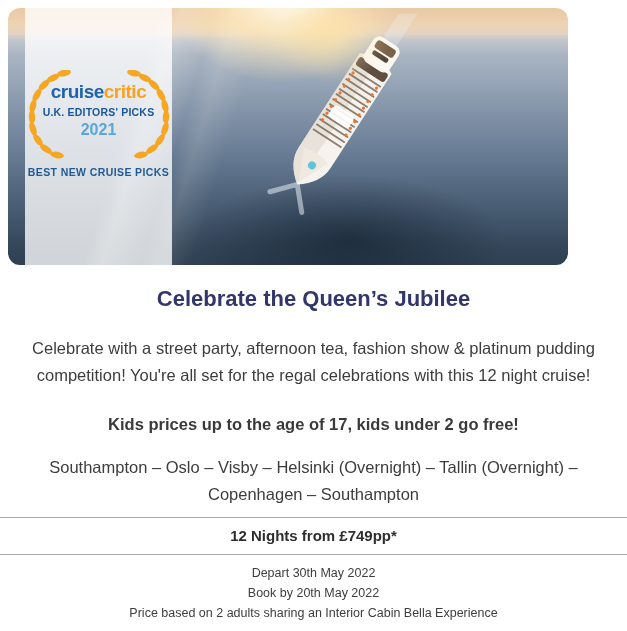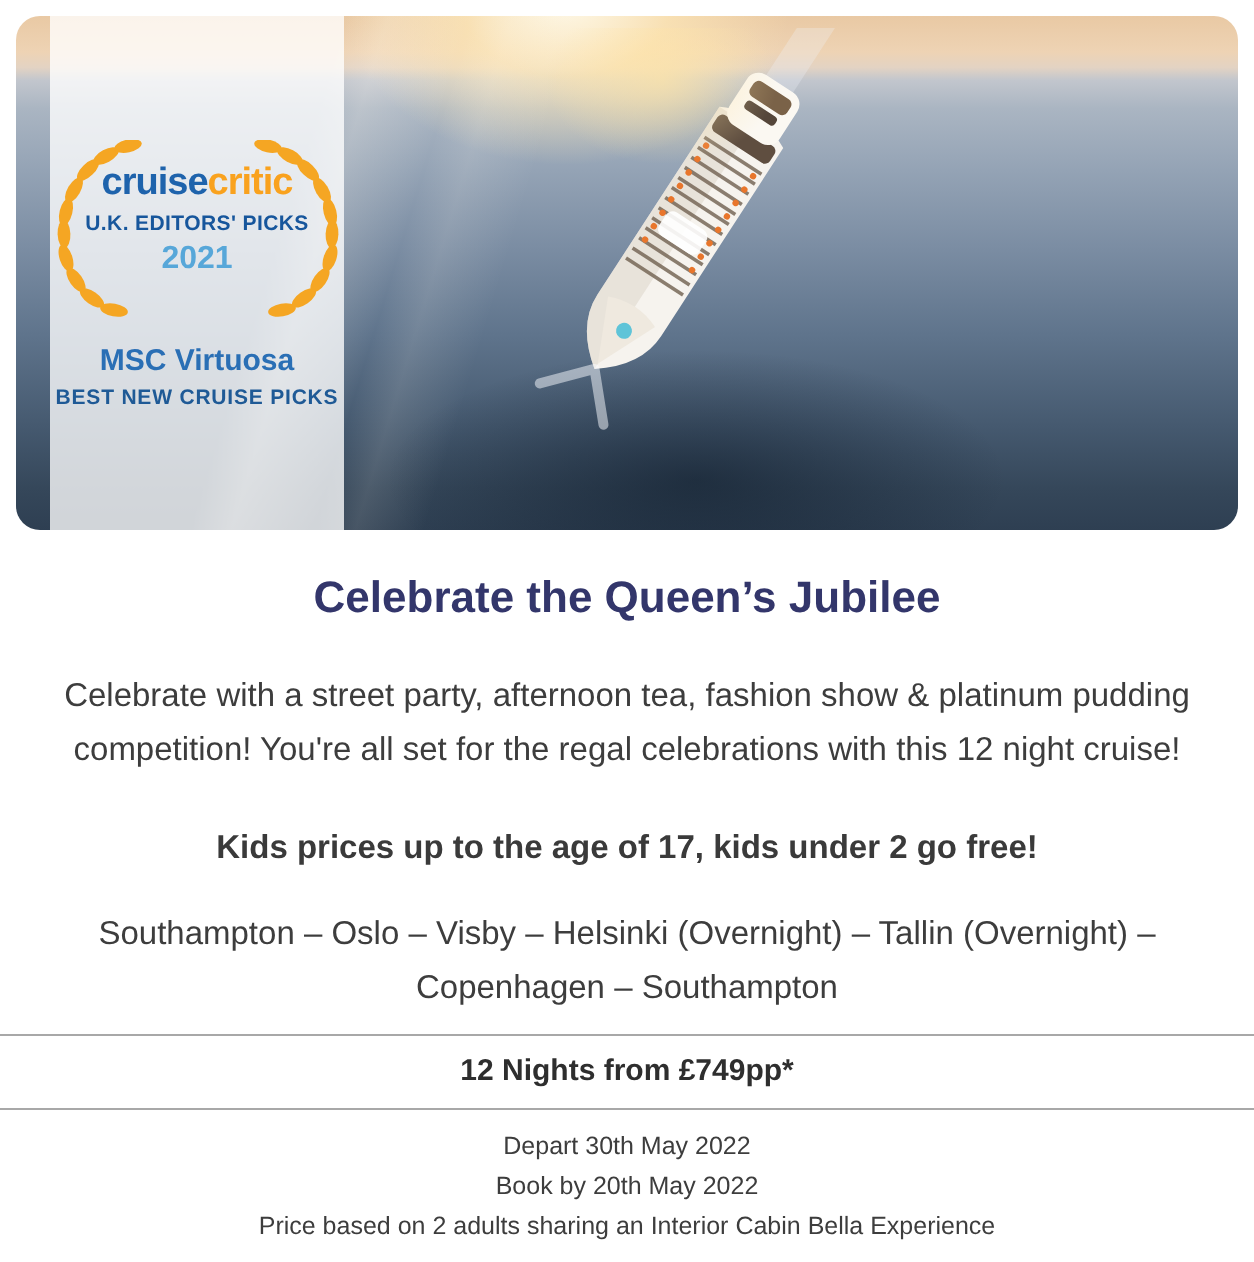--- a/index.html
+++ b/index.html
@@ -1,19 +1,19 @@
 <!DOCTYPE html>
 <html><head>
 <meta charset="utf-8">
 <style>
   html,body{margin:0;padding:0;background:#ffffff;}
   body{width:627px;height:631px;font-family:"Liberation Sans",sans-serif;overflow:hidden;}
 
   
-  .hero{position:relative;margin:8px 16px 0 8px;width:611px;height:257px;border-radius:12px;overflow:hidden;}
+  .hero{position:relative;margin:8px 16px 0 8px;width:560px;height:257px;border-radius:12px;overflow:hidden;}
   .hero-bg{position:absolute;inset:0;
     background:
       radial-gradient(150px 110px at 275px -8px, rgba(255,252,238,0.95) 0%, rgba(253,231,183,0.75) 35%, rgba(250,220,175,0) 75%),
       linear-gradient(180deg,#e9c9a4 0%,#eed3b4 7%,#e3d3c3 10%,#c2c6cd 12.5%,#aab5c2 18%,#94a3b5 30%,#7b8da3 45%,#5f748c 62%,#45596f 80%,#35475a 92%,#2e3f52 100%);}
   .sun-ray{position:absolute;inset:0;
     background:linear-gradient(107deg, rgba(255,255,255,0) 24%, rgba(255,248,238,0.22) 27%, rgba(255,255,255,0) 33%, rgba(255,248,238,0.12) 36%, rgba(255,255,255,0) 41%);}
   .sea-shadow{position:absolute;left:185px;bottom:-40px;width:310px;height:130px;border-radius:50%;
     background:radial-gradient(closest-side, rgba(8,20,34,0.5), rgba(8,20,34,0));}
   .ship-svg{position:absolute;left:228px;top:6px;width:215px;height:205px;}
 
@@ -170,21 +170,20 @@
               <ellipse rx="7" ry="3.2"></ellipse>
             </g>
         </g>
       </svg>
       <div class="badge-texts">
         <div class="brand"><span class="brand-cruise">cruise</span><span class="brand-critic">critic</span></div>
         <div class="picks">U.K. EDITORS' PICKS</div>
         <div class="year">2021</div>
       </div>
     </div>
-    <div class="ship-name">MSC Virtuosa</div>
     <div class="award-title">BEST NEW CRUISE PICKS</div>
   </div>
 </div>
 
 <main class="content">
   <h1 class="title">Celebrate the Queen’s Jubilee</h1>
   <p class="desc">Celebrate with a street party, afternoon tea, fashion show &amp; platinum pudding competition! You're all set for the regal celebrations with this 12 night cruise!</p>
   <div class="perks">
     <div>Kids prices up to the age of 17, kids under 2 go free!</div>
   </div>

